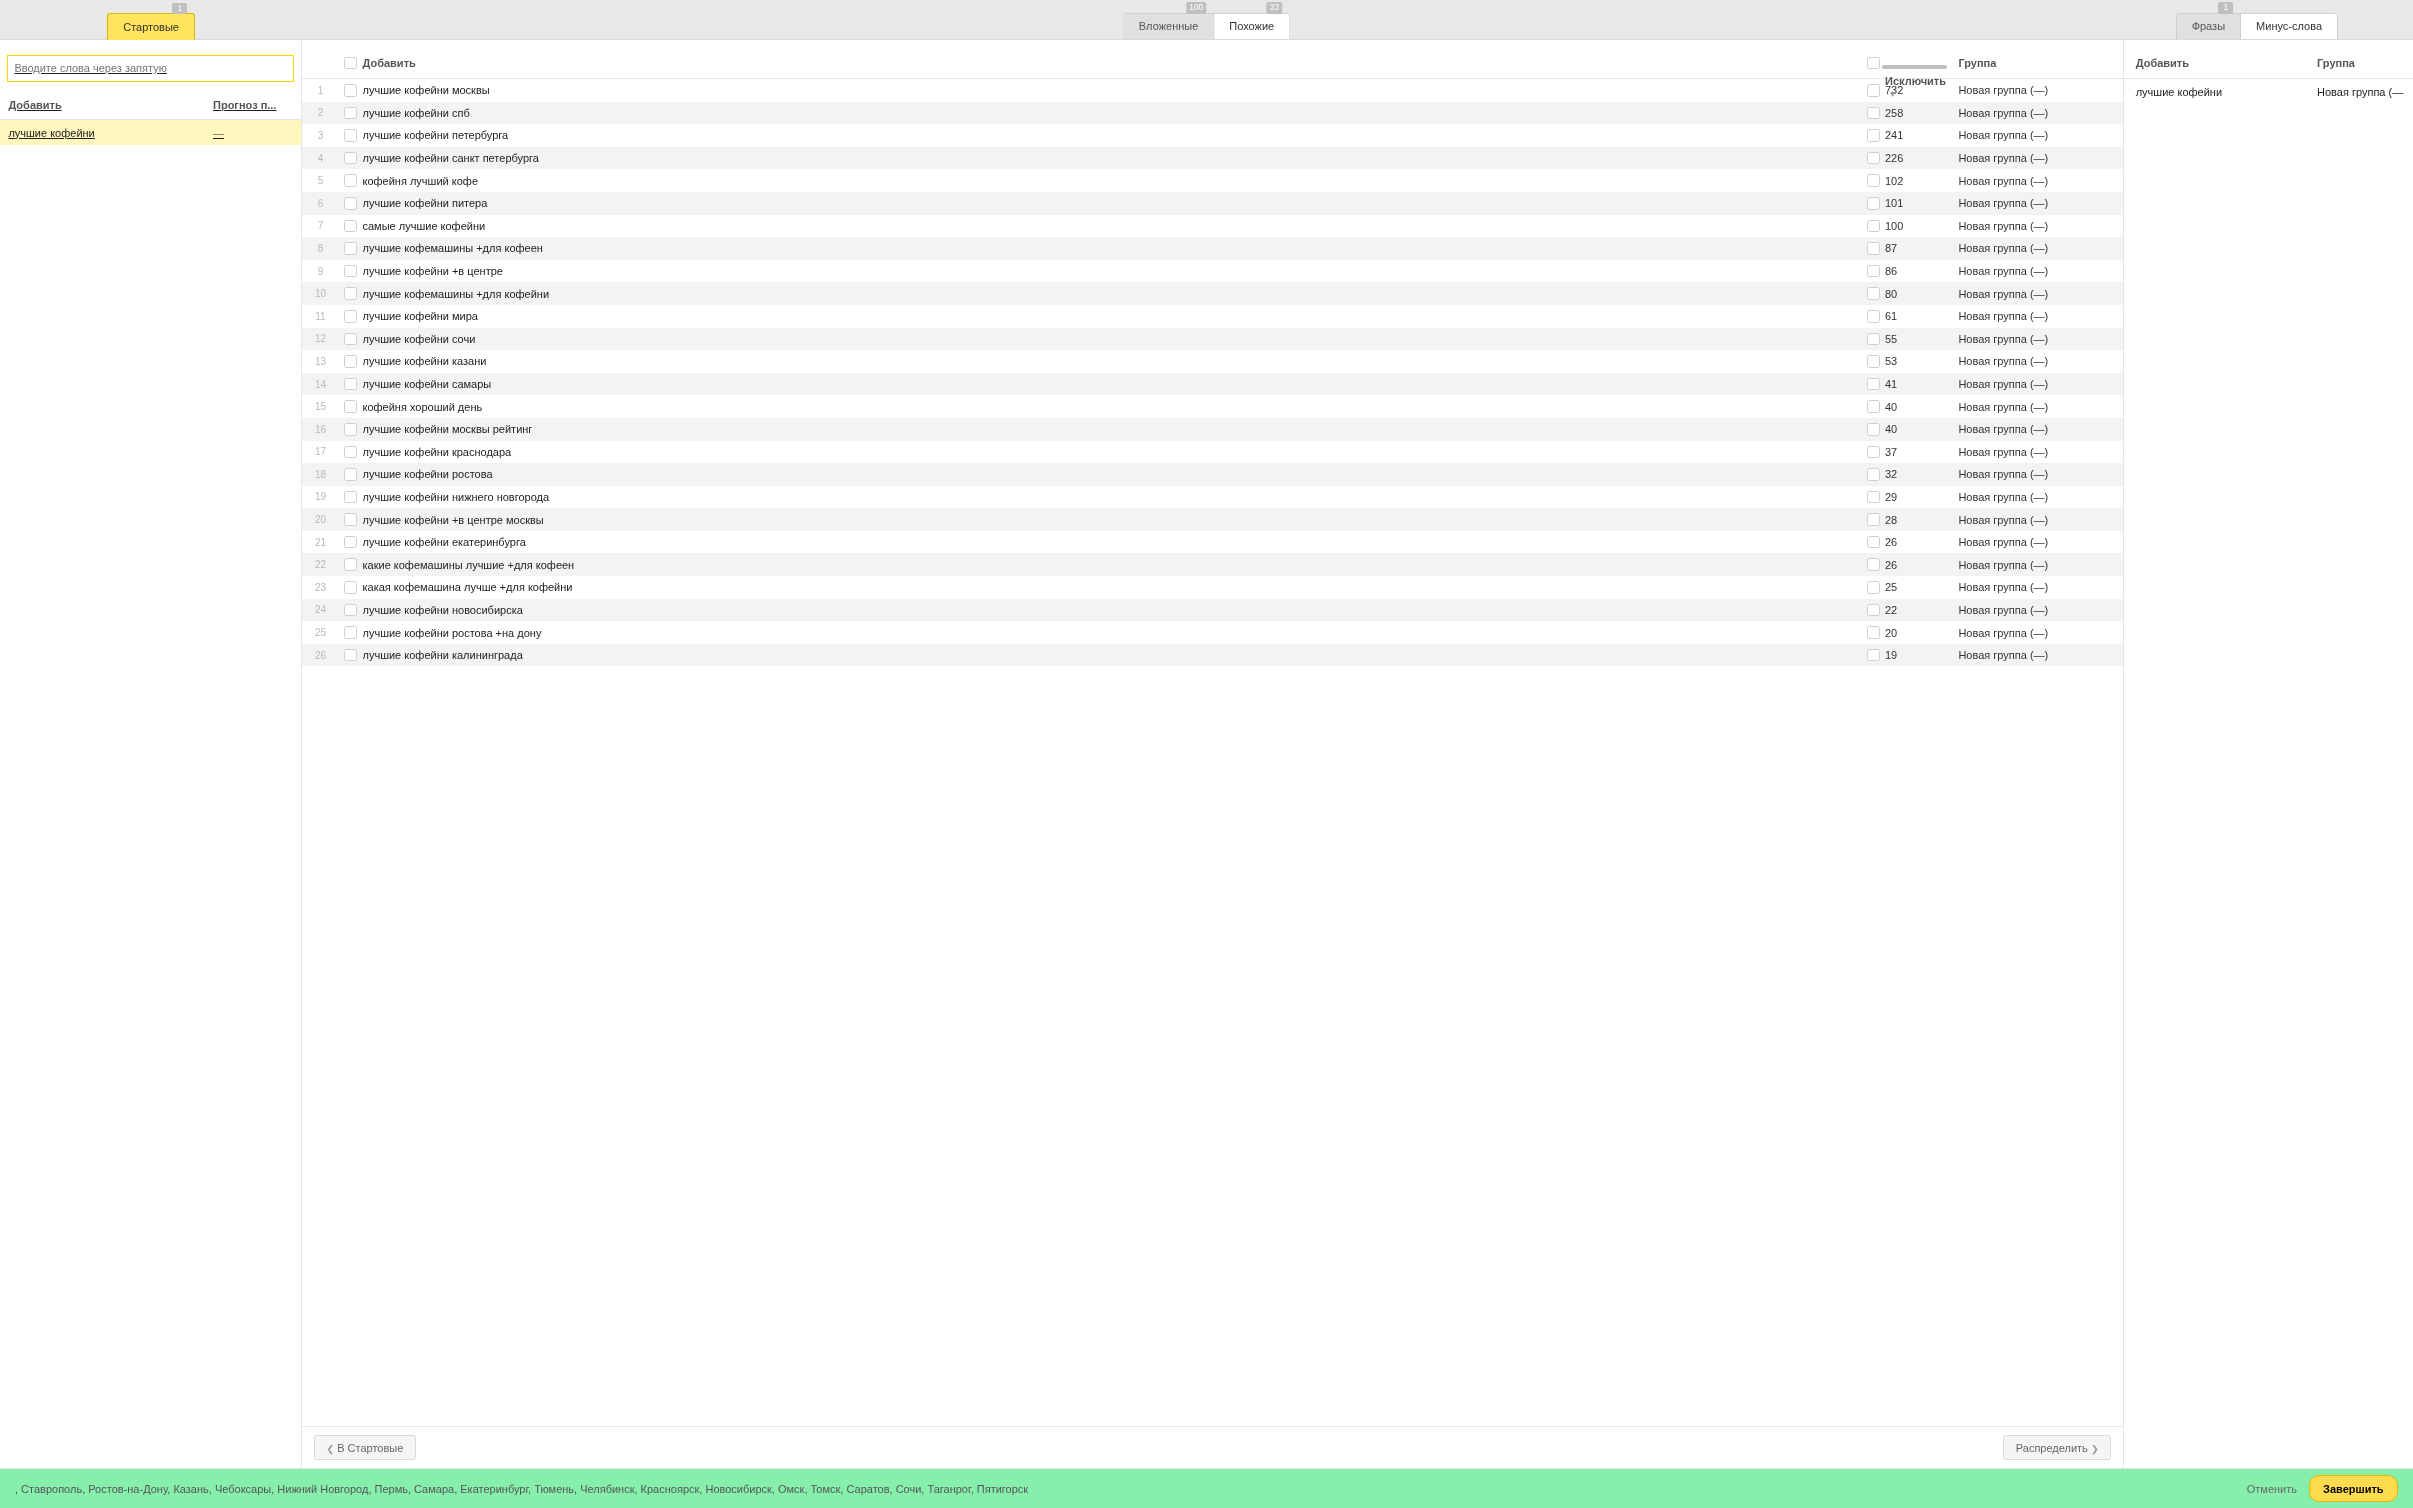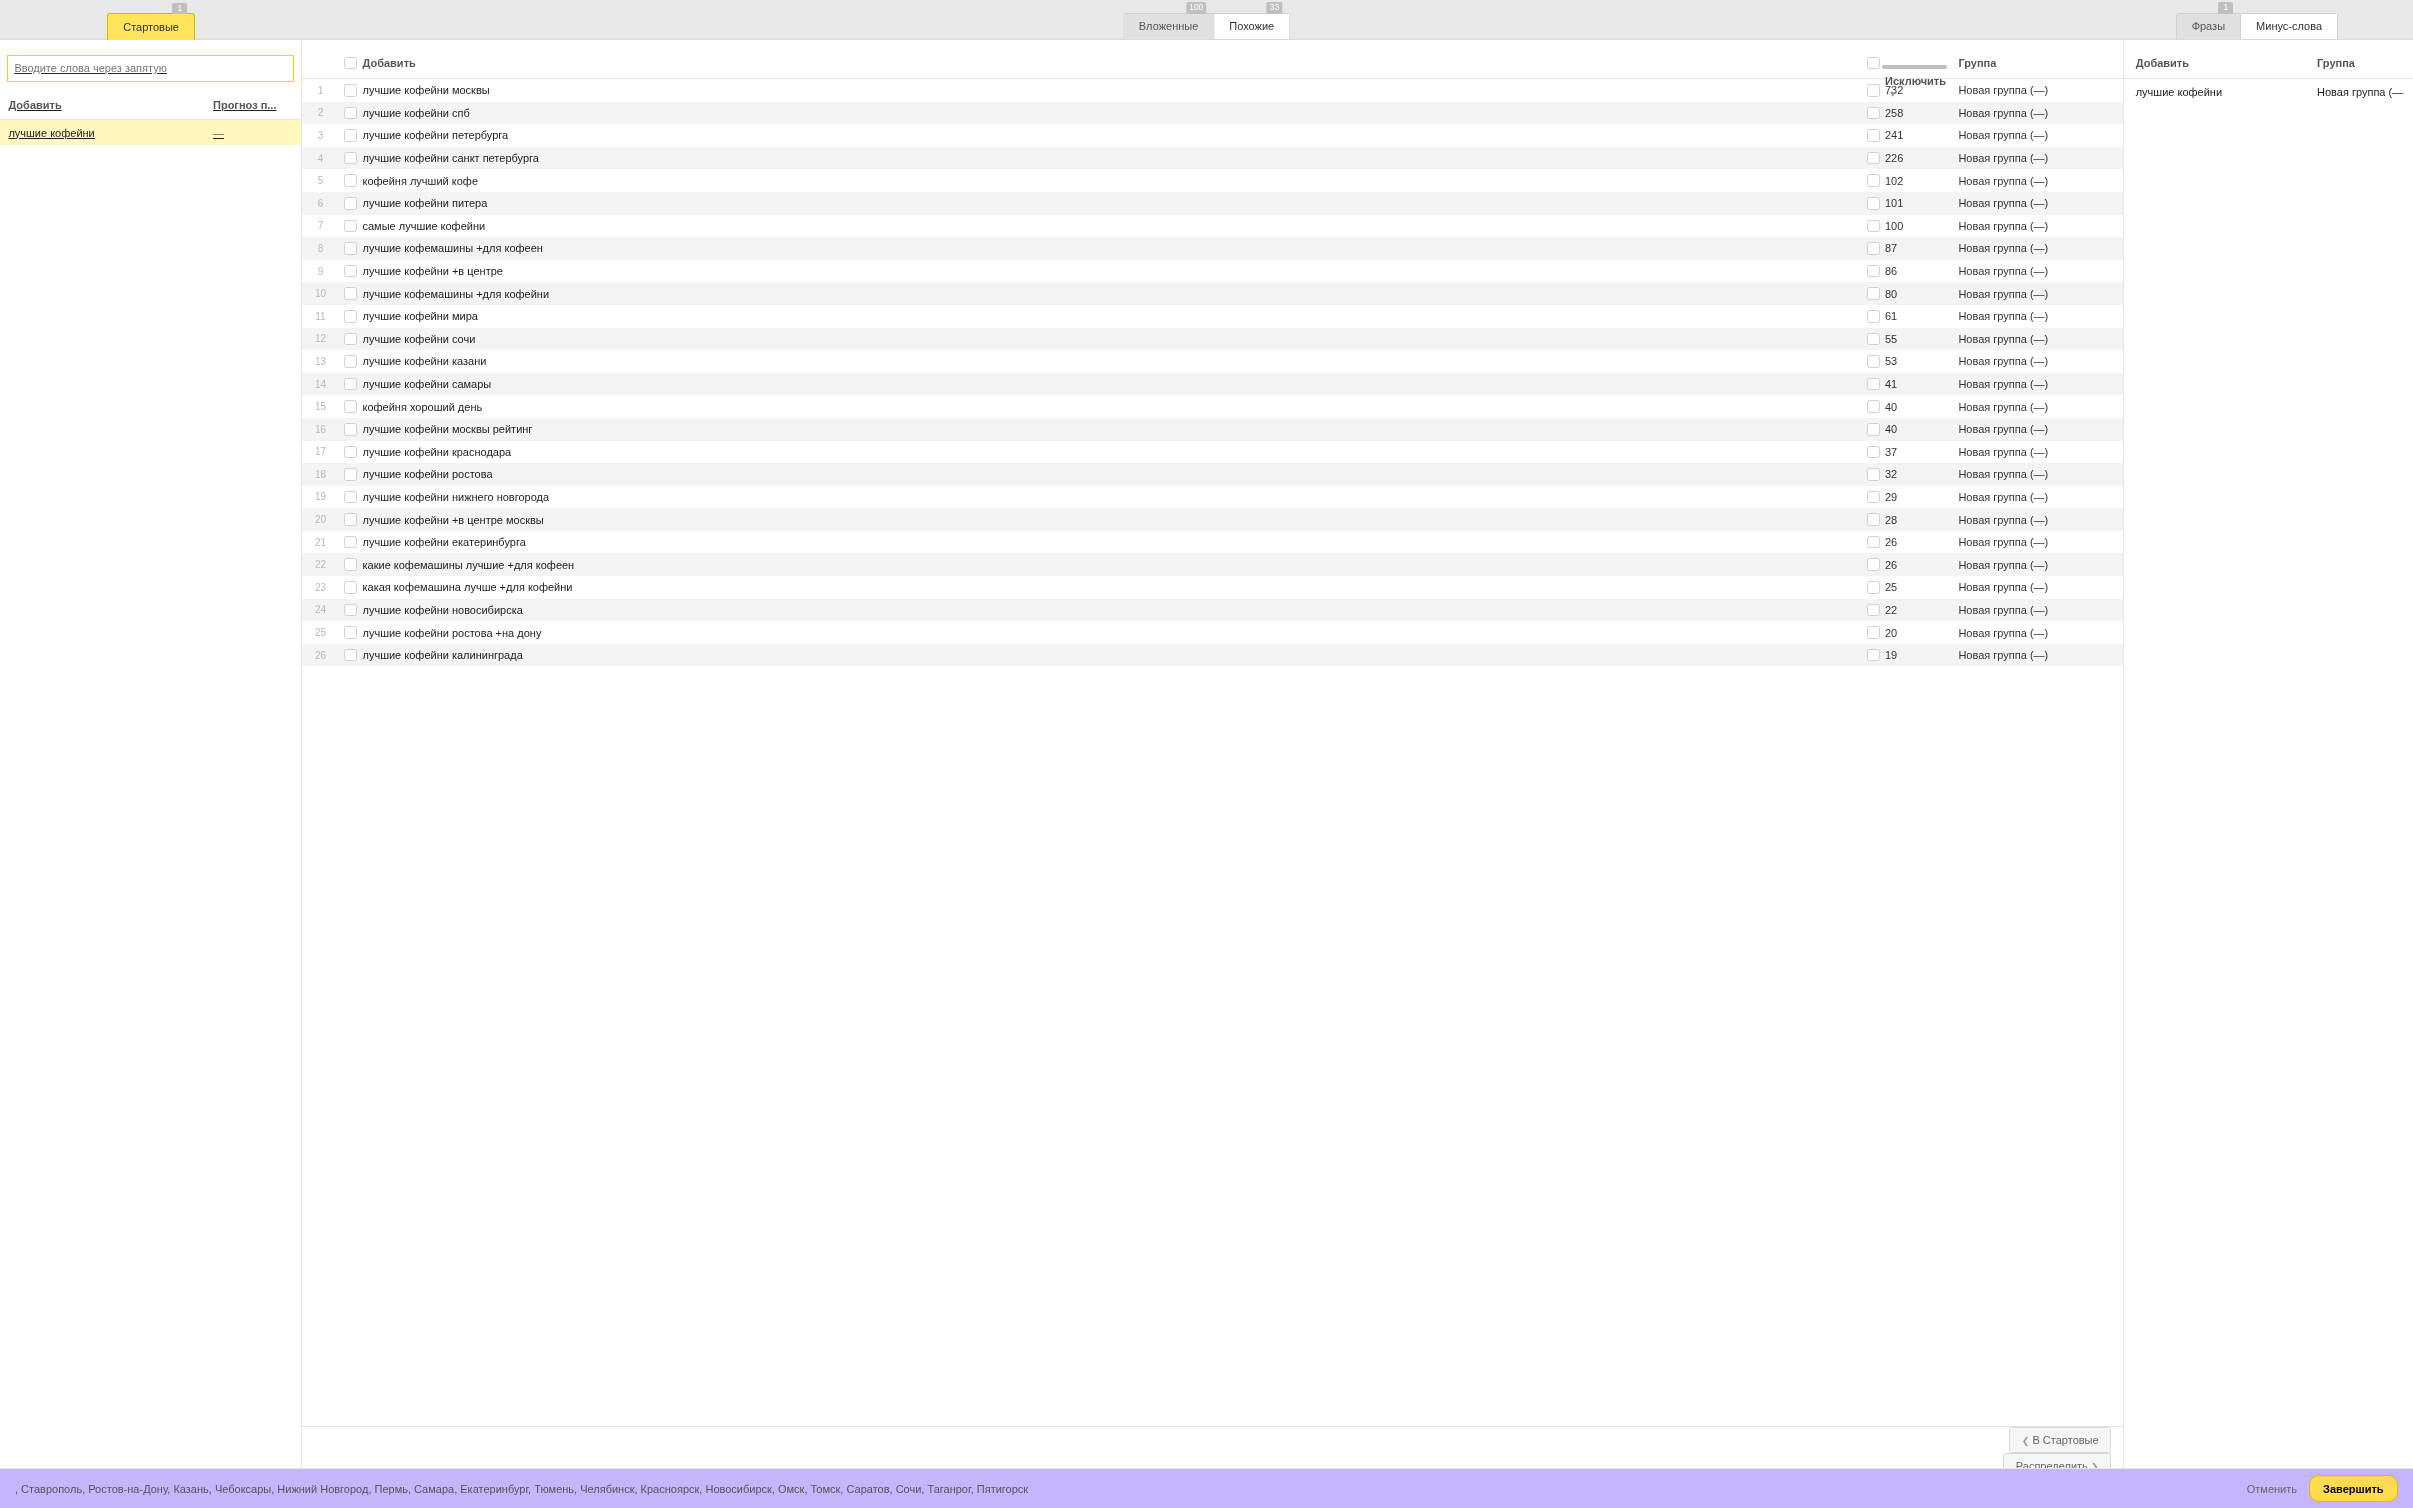--- a/index.html
+++ b/index.html
@@ -86,43 +86,42 @@
   .kw-row .chk2 { width: 23.5px; display:flex; justify-content:center; }
   .kw-row .cnt  { width: 70px; color: #333; }
   .kw-row .grp  { width: 168px; color: #333; padding-left: 3.4px; }
 
   .faux-check {
     width: 12.6px; height: 12.6px; border: 0.8px solid #cfcfcf; border-radius: 2.5px; background: #fff;
   }
 
   .mid-foot {
     height: 42px; border-top: 0.8px solid #e5e5e5;
-    display: flex; align-items: flex-end; justify-content: space-between;
+    display: flex; align-items: center; justify-content: space-between;
     padding: 0 11.7px;
-    flex-direction: column;
   }
   .btn-light {
     padding: 5.9px 11.7px; background: #f5f5f5; border: 0.8px solid #d9d9d9;
     border-radius: 2.5px; color: #666; font-size: 11px; cursor: pointer;
   }
   .chev { font-size: 9.2px; color: #999; }
 
   .right-head {
     display: flex; align-items: center; height: 39px;
     border-bottom: 0.8px solid #e5e5e5; font-weight: bold; color: #555;
     padding-top: 8.4px;
   }
   .right-head .h1 { flex: 1; padding-left: 11.7px; }
   .right-head .h2 { width: 96px; }
   .right-row { display: flex; align-items: center; height: 25px; font-size: 11px; }
   .right-row .c1 { flex: 1; padding-left: 11.7px; }
   .right-row .c2 { width: 96px; white-space: nowrap; overflow: hidden; }
 
   .footer {
-    height: 40px; border-top: 0.8px solid #e5e5e5; background: #c4b5fd;
+    height: 40px; border-top: 0.8px solid #e5e5e5; background: #86efac;
     display: flex; align-items: center; padding: 0 15px;
     white-space: nowrap; overflow: hidden;
   }
   .footer .regions { flex: 1; color: #555; font-size: 11px; overflow: hidden; text-overflow: clip; }
   .footer .actions { display: flex; gap: 11.7px; align-items: center; }
   .link-cancel { color: #666; font-size: 11px; cursor: pointer; margin-left: 9px; }
   .btn-yellow {
     padding: 6.7px 13.4px; background: #ffdb4d; border: 0.8px solid #e0b800;
     border-radius: 10px; font-size: 11px; font-weight: bold; cursor: pointer;
   }

